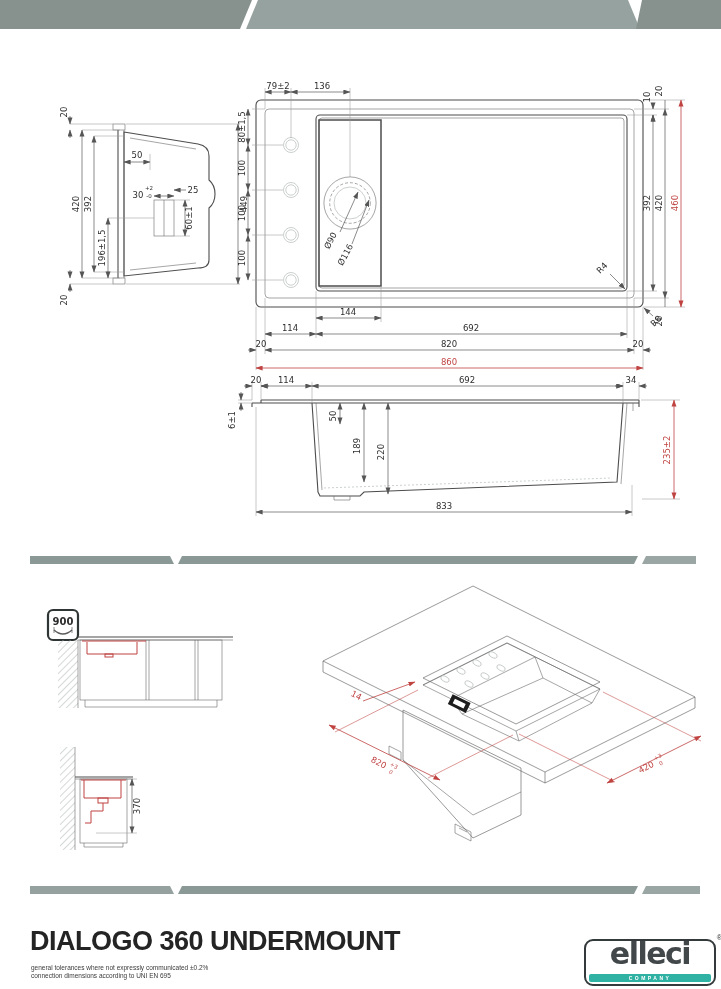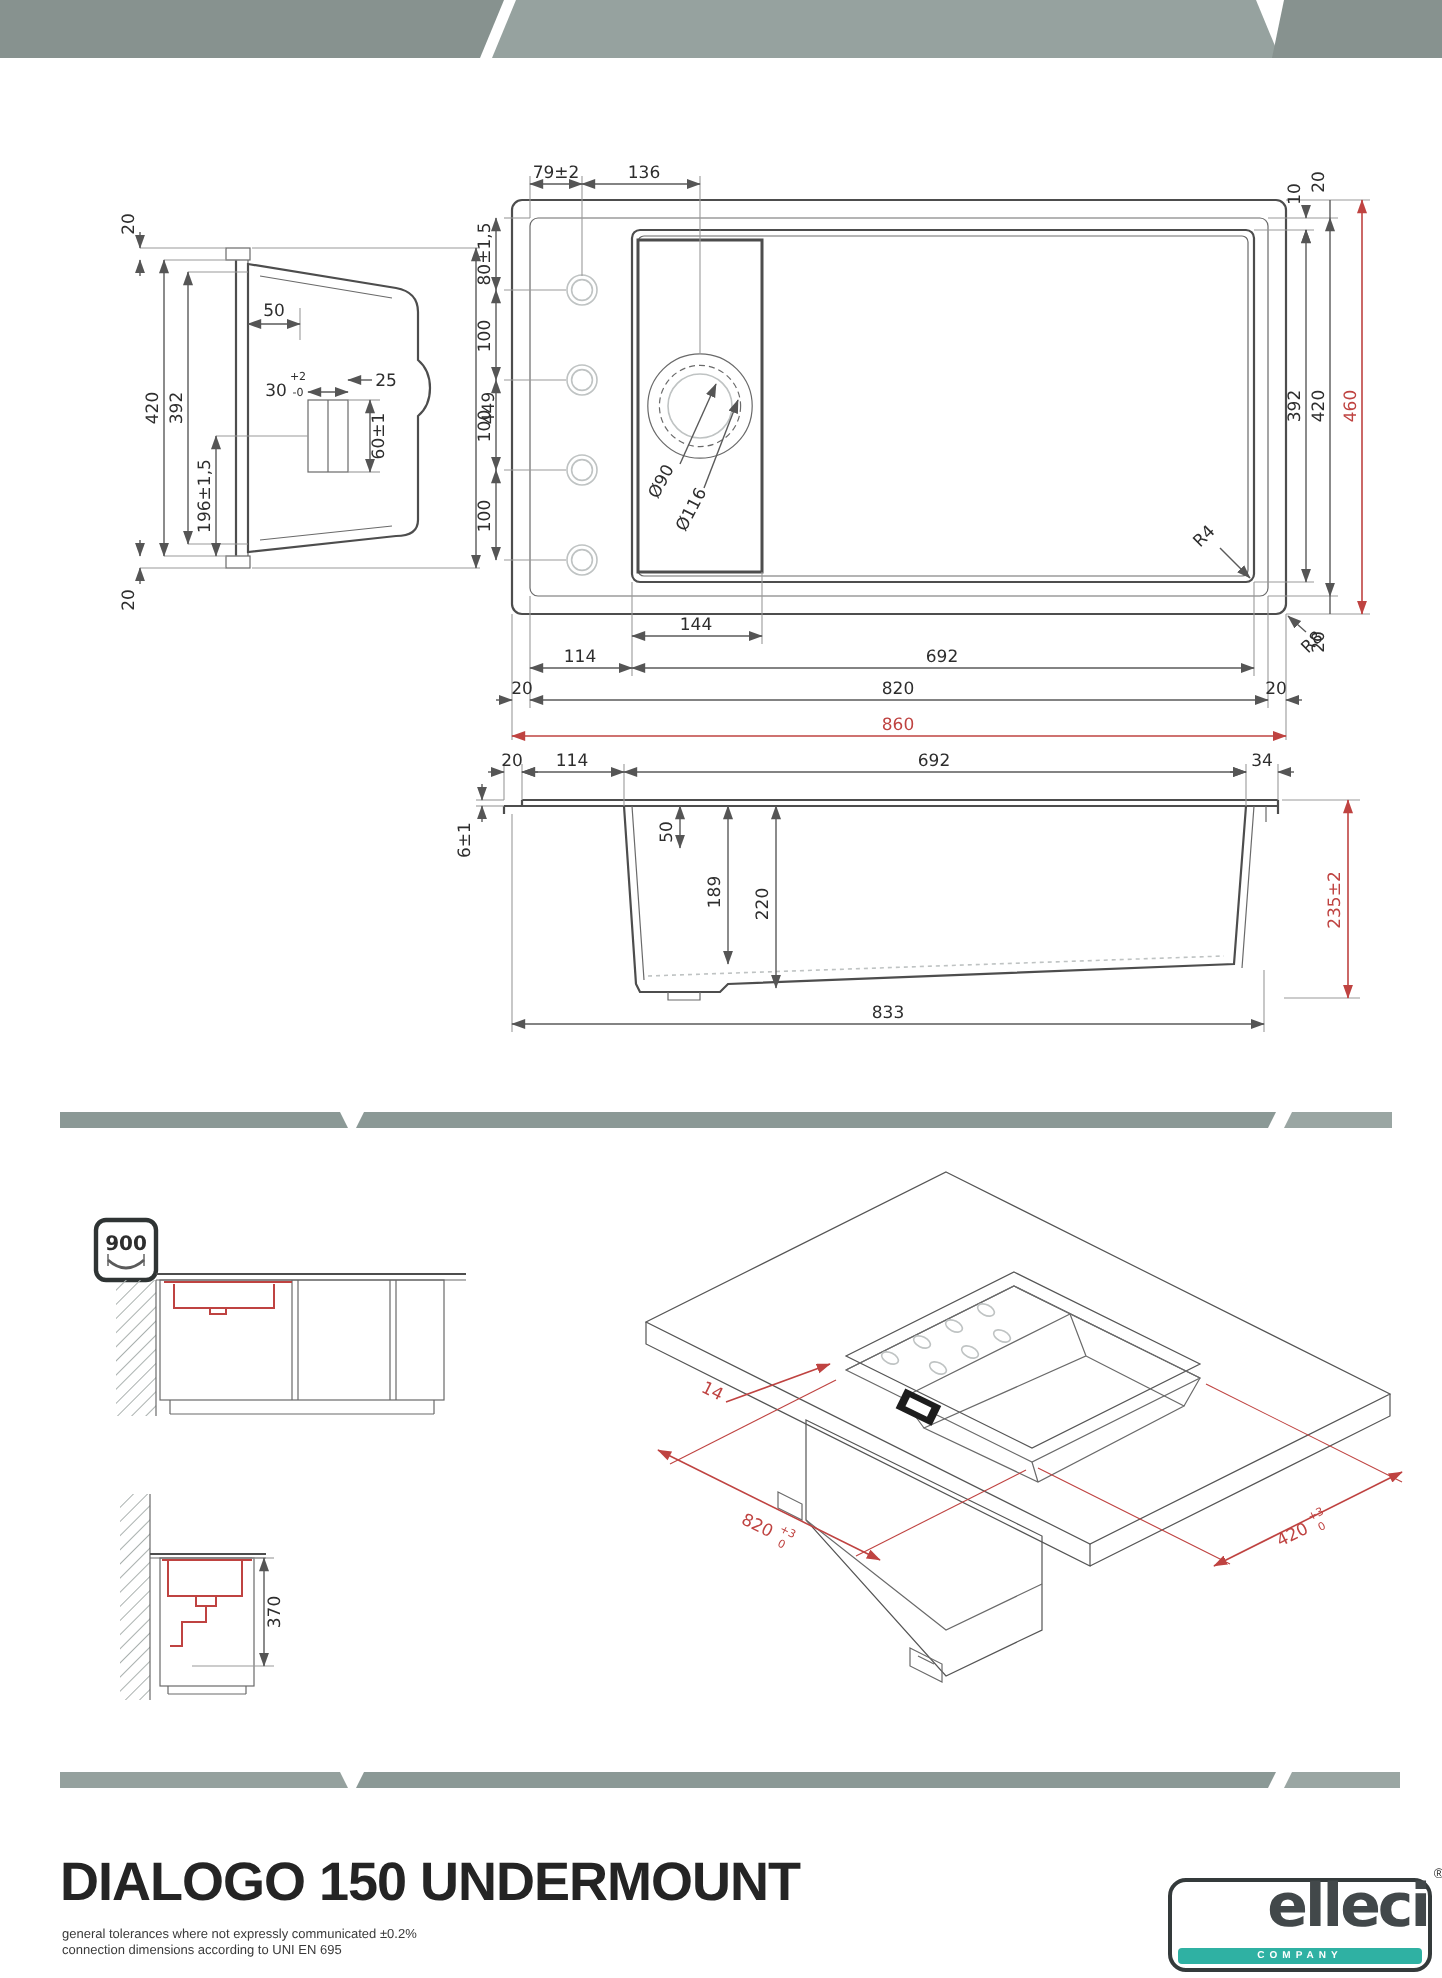--- a/index.html
+++ b/index.html
@@ -16,21 +16,21 @@
   .dim{stroke:#5a5a5a;stroke-width:.7;fill:none}
   .ext{stroke:#9a9a9a;stroke-width:.55;fill:none}
   .dimr{stroke:#bf4341;stroke-width:.8;fill:none}
   .faint{stroke:#bfc3c3;stroke-width:.8;fill:none}
   .red{stroke:#bf4341;stroke-width:1;fill:none}
   .title{position:absolute;left:30px;top:926px;font-size:27px;font-weight:700;
          letter-spacing:-.5px;color:#242424}
   .notes{position:absolute;left:31px;top:964px;font-size:6.5px;line-height:8px;color:#3a3a3a}
   .logo{position:absolute;left:584px;top:939px;width:132px;height:47px;border:2.5px solid #343a3b;
         border-radius:9px;background:#fff;box-sizing:border-box}
-  .brand{position:absolute;left:0;right:0;top:-5px;text-align:right;font-weight:700;font-size:30px;
+  .brand{position:absolute;left:0;right:0;top:-5px;text-align:center;font-weight:700;font-size:30px;
          letter-spacing:-1.5px;color:#42484a;font-family:"DejaVu Sans",sans-serif}
   .tag{position:absolute;left:3px;right:3px;bottom:2px;height:8px;background:#2fb1a3;border-radius:2px;
        color:#fff;font-size:5px;font-weight:700;letter-spacing:2.5px;text-align:center;line-height:8px}
   .reg{position:absolute;right:-8px;top:-7px;font-size:7px;color:#333}
 </style>
 </head>
 <body>
 
 <div class="page">
 
@@ -362,21 +362,21 @@
       </g>
     </g>
   </svg>
 
   <div class="bar" style="left:30px;top:886px;width:670px;height:8px">
     <div class="seg" style="left:0;width:144px;background:#95a19e;clip-path:polygon(0 0,calc(100% - 4px) 0,100% 100%,0 100%)"></div>
     <div class="seg" style="left:148px;width:460px;background:#8b9996;clip-path:polygon(4px 0,100% 0,calc(100% - 4px) 100%,0 100%)"></div>
     <div class="seg" style="left:612px;width:58px;background:#9aa6a3;clip-path:polygon(4px 0,100% 0,100% 100%,0 100%)"></div>
   </div>
 
-  <div class="title">DIALOGO 150 UNDERMOUNT</div>
+  <div class="title">DIALOGO 360 UNDERMOUNT</div>
   <div class="notes">
     <div>general tolerances where not expressly communicated ±0.2%</div>
     <div>connection dimensions according to UNI EN 695</div>
   </div>
 
   <div class="logo">
     <div class="brand">elleci</div>
     <div class="tag">COMPANY</div>
     <div class="reg">®</div>
   </div>

